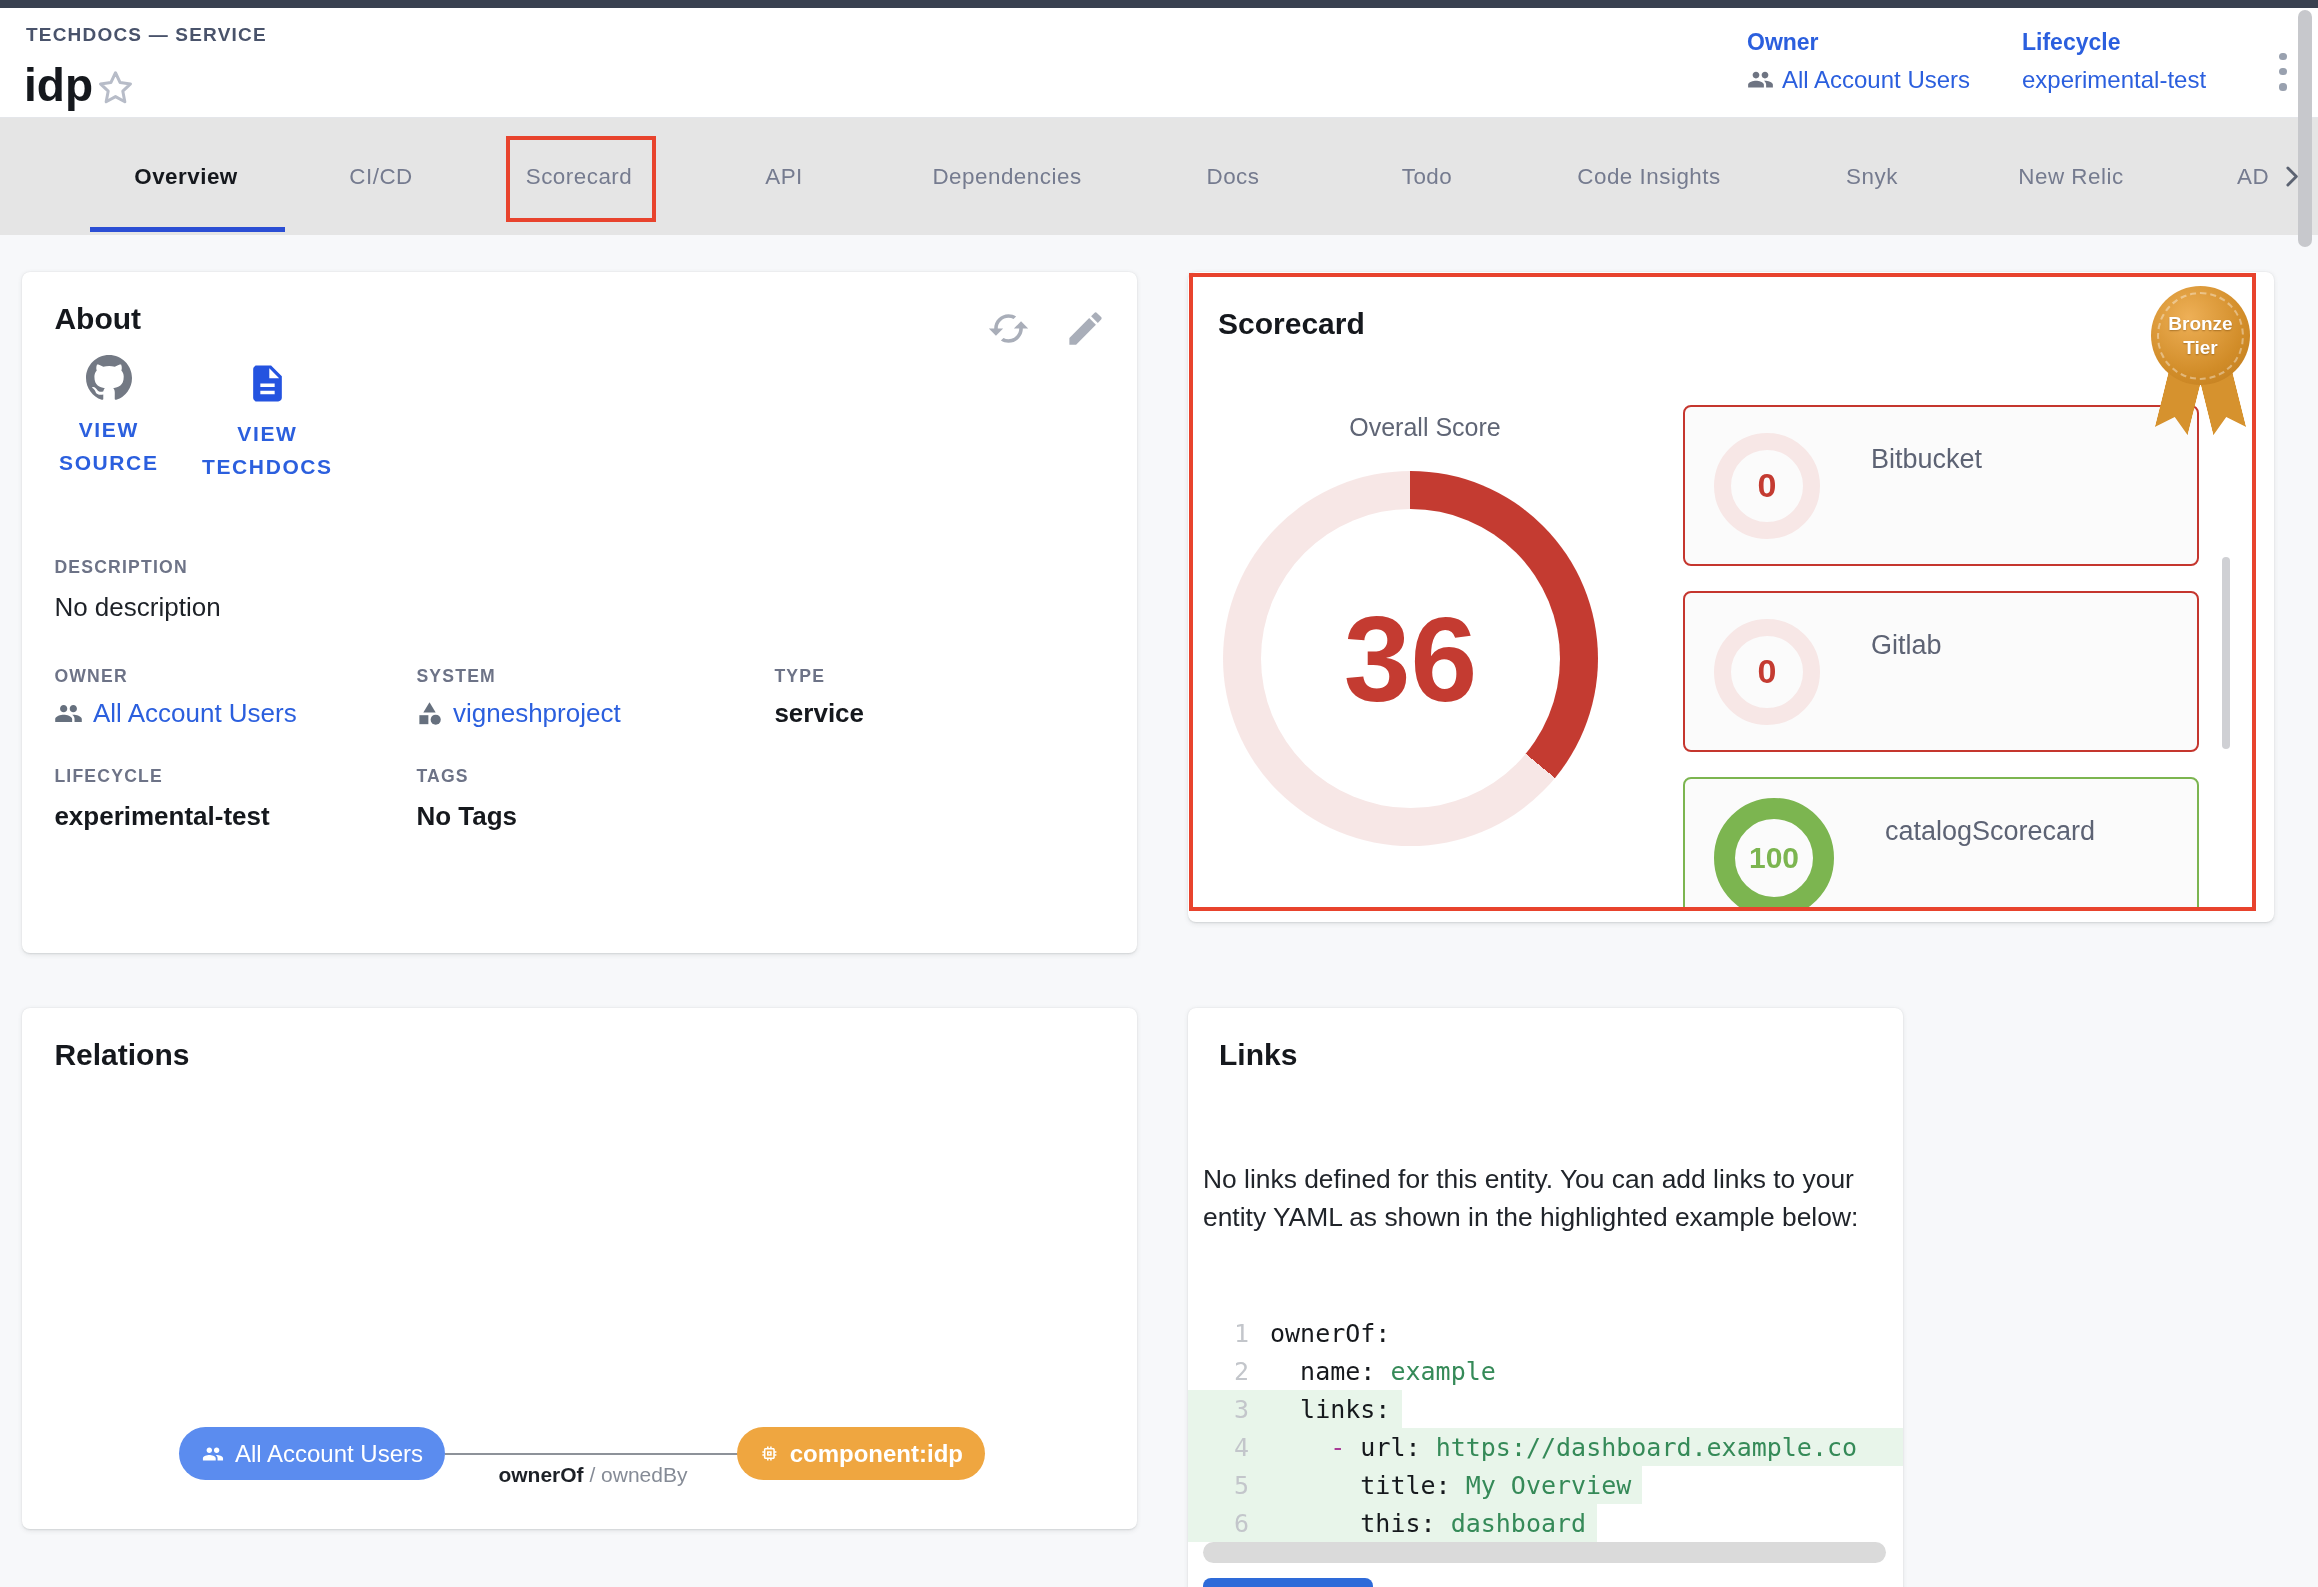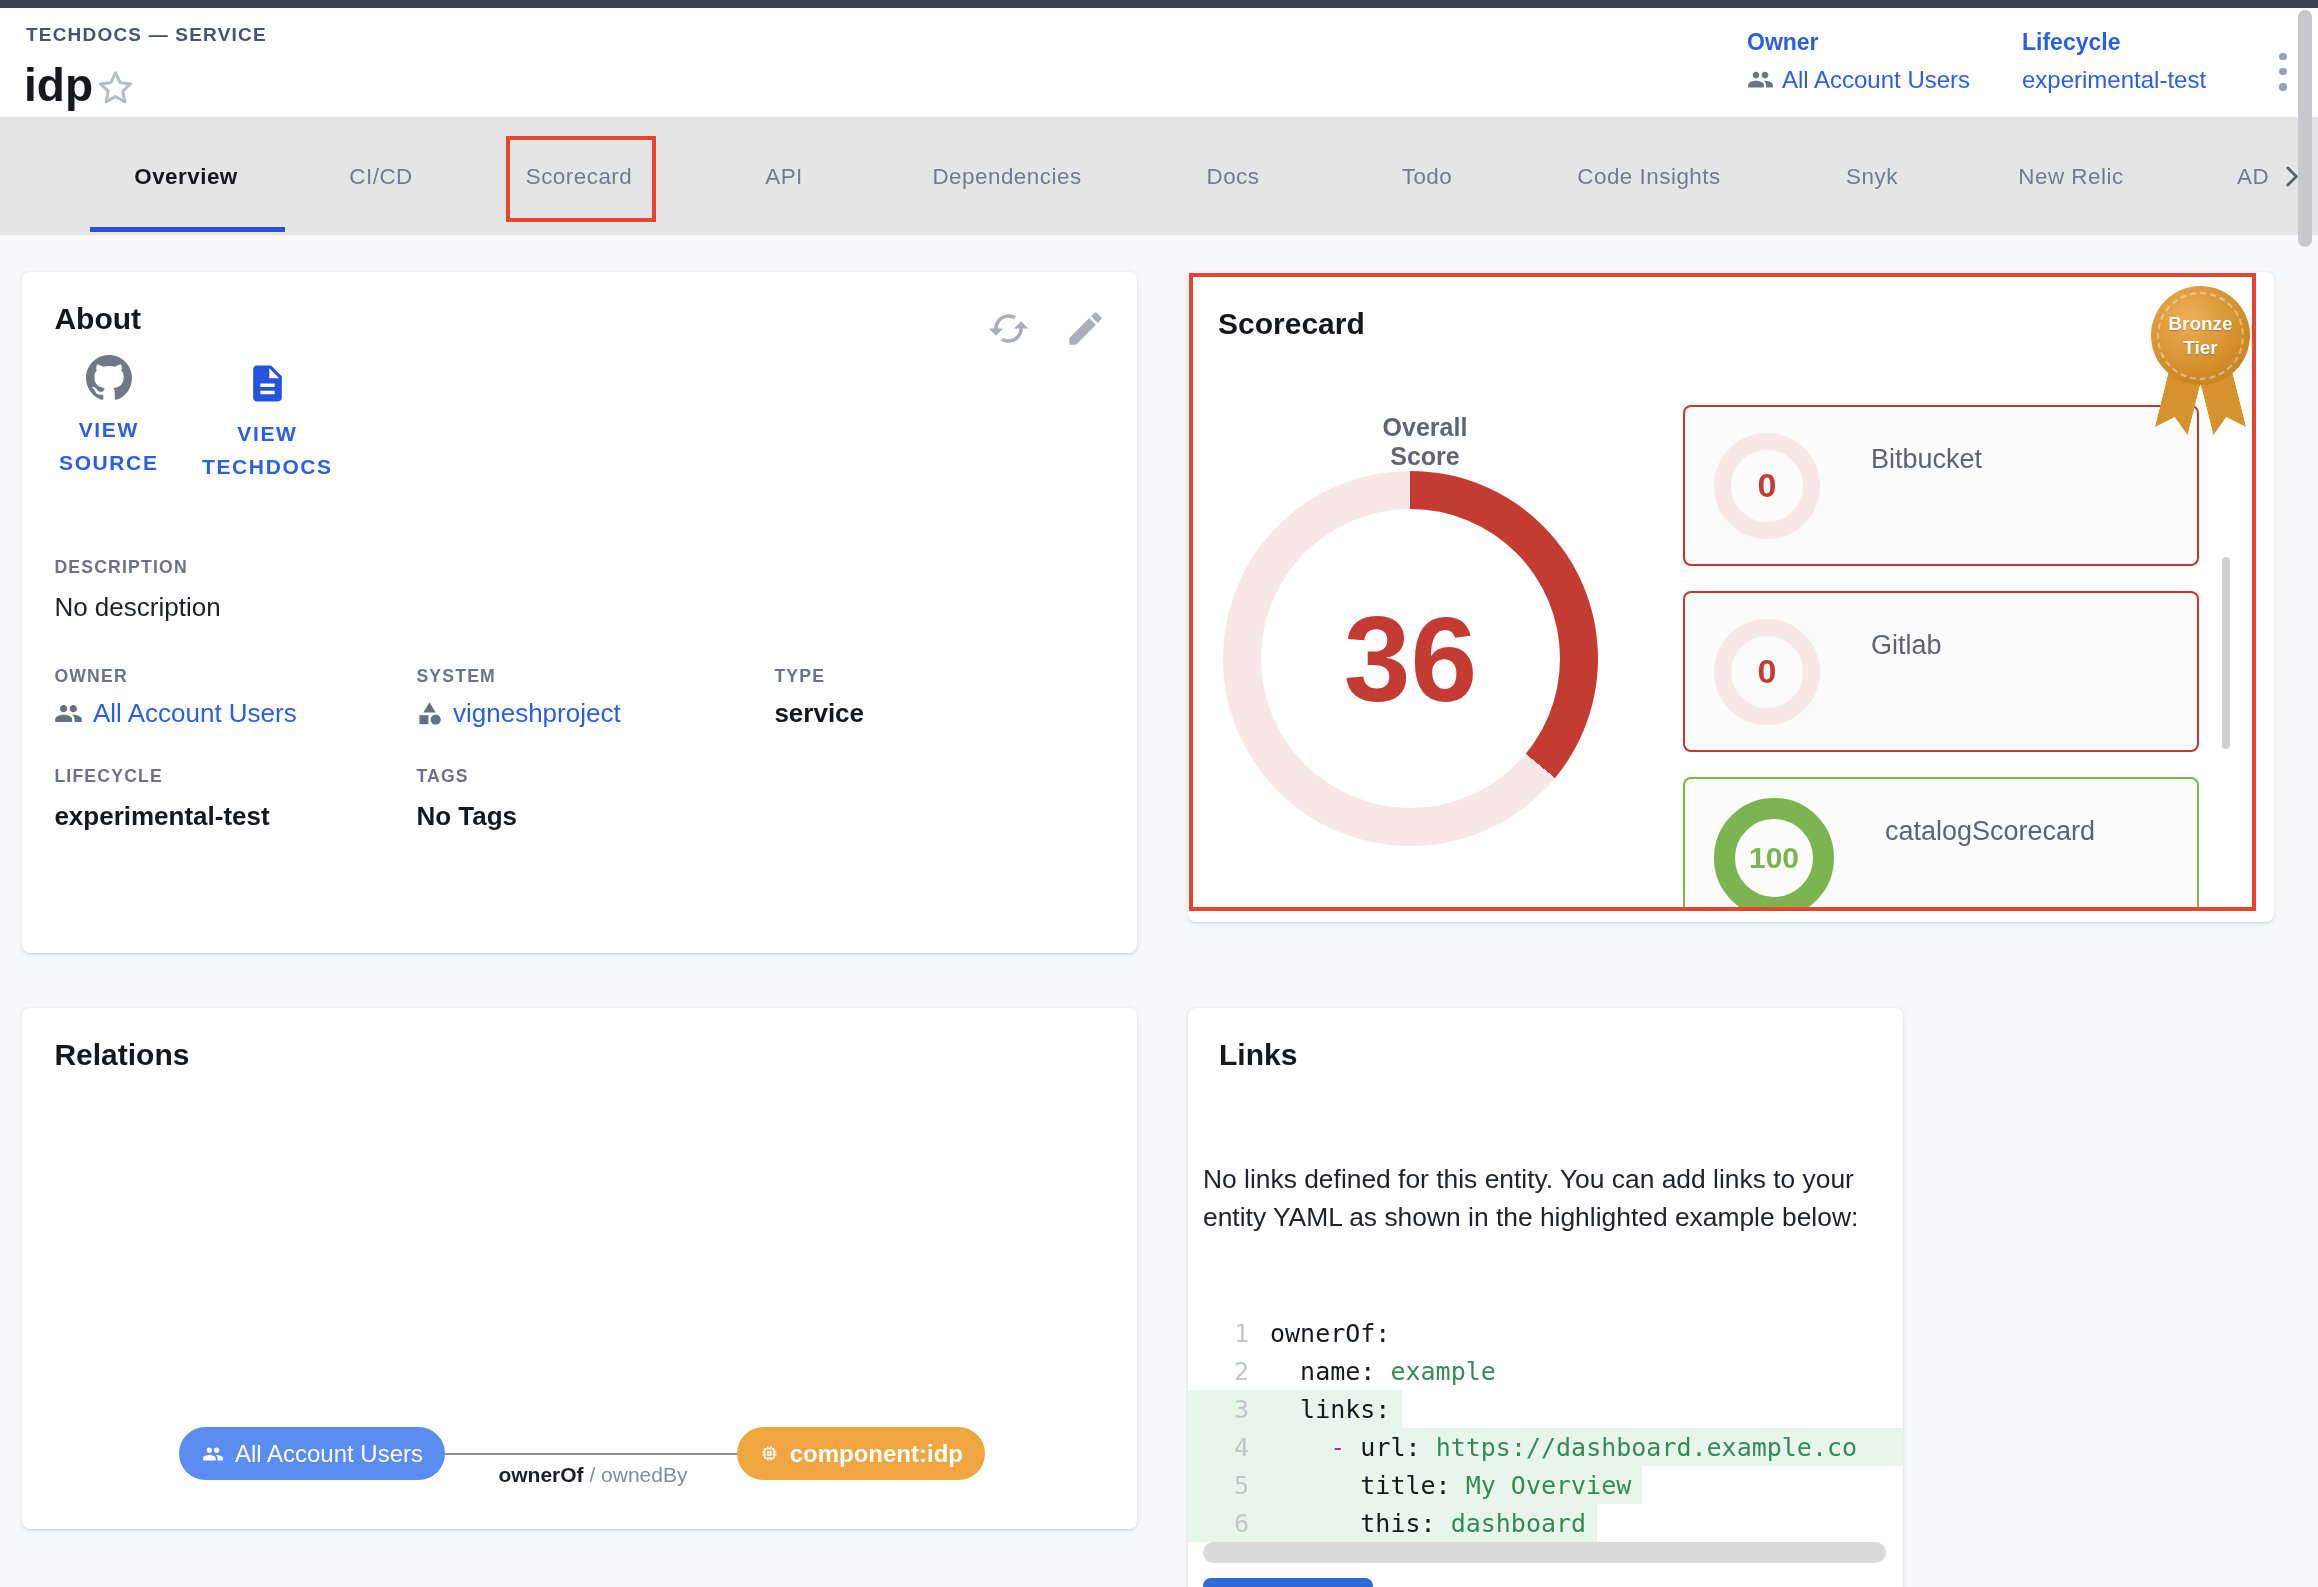--- a/index.html
+++ b/index.html
@@ -55,21 +55,21 @@
   .fld-label { position:absolute; font-size:17.6px; font-weight:600; letter-spacing:1.2px; color:#6d7387; }
   .fld-value { position:absolute; font-size:26px; color:#1d2127; }
   .fld-value.strong { font-weight:700; color:#15181d; }
   .fld-value.link { color:#2b5fde; display:flex; align-items:center; gap:9.6px; cursor:pointer; }
   .fld-value.link svg { color:#66707e; }
 
   
   #scorecard-card { left:1188px; top:272px; width:1086px; height:650px; }
   #scorecard-card .card-title { left:30px; top:35px; }
   .sc-annotation { position:absolute; left:0.8px; top:0.8px; width:1067px; height:638px; border:4px solid #e8432d; pointer-events:none; z-index:5; }
-  .overall-label { position:absolute; left:157px; top:141px; width:160px; text-align:center; font-size:25px; font-weight:700; color:#5f6575; }
+  .overall-label { position:absolute; left:157px; top:141px; width:160px; text-align:center; font-size:25px; font-weight:400; color:#5f6575; }
   .gauge { position:absolute; left:35px; top:199px; width:375px; height:375px; border-radius:50%;
            background:conic-gradient(#c43b31 0deg 129.6deg, #f7e7e6 129.6deg 360deg); }
   .gauge::after { content:""; position:absolute; inset:38px; background:#fff; border-radius:50%; }
   .gauge .gauge-num { position:absolute; inset:0; display:flex; align-items:center; justify-content:center;
                       font-size:120px; font-weight:700; color:#c43b31; z-index:2; }
   .score-items { position:absolute; left:495px; top:133px; width:516px; height:505px; overflow:hidden;
                  display:flex; flex-direction:column; gap:25px; }
   .score-item { flex:0 0 161px; border-radius:8px; background:#fbfbfb; border:2.4px solid;
                 display:flex; align-items:center; padding-left:29px; }
   .score-item.error   { border-color:#c5362e; }

